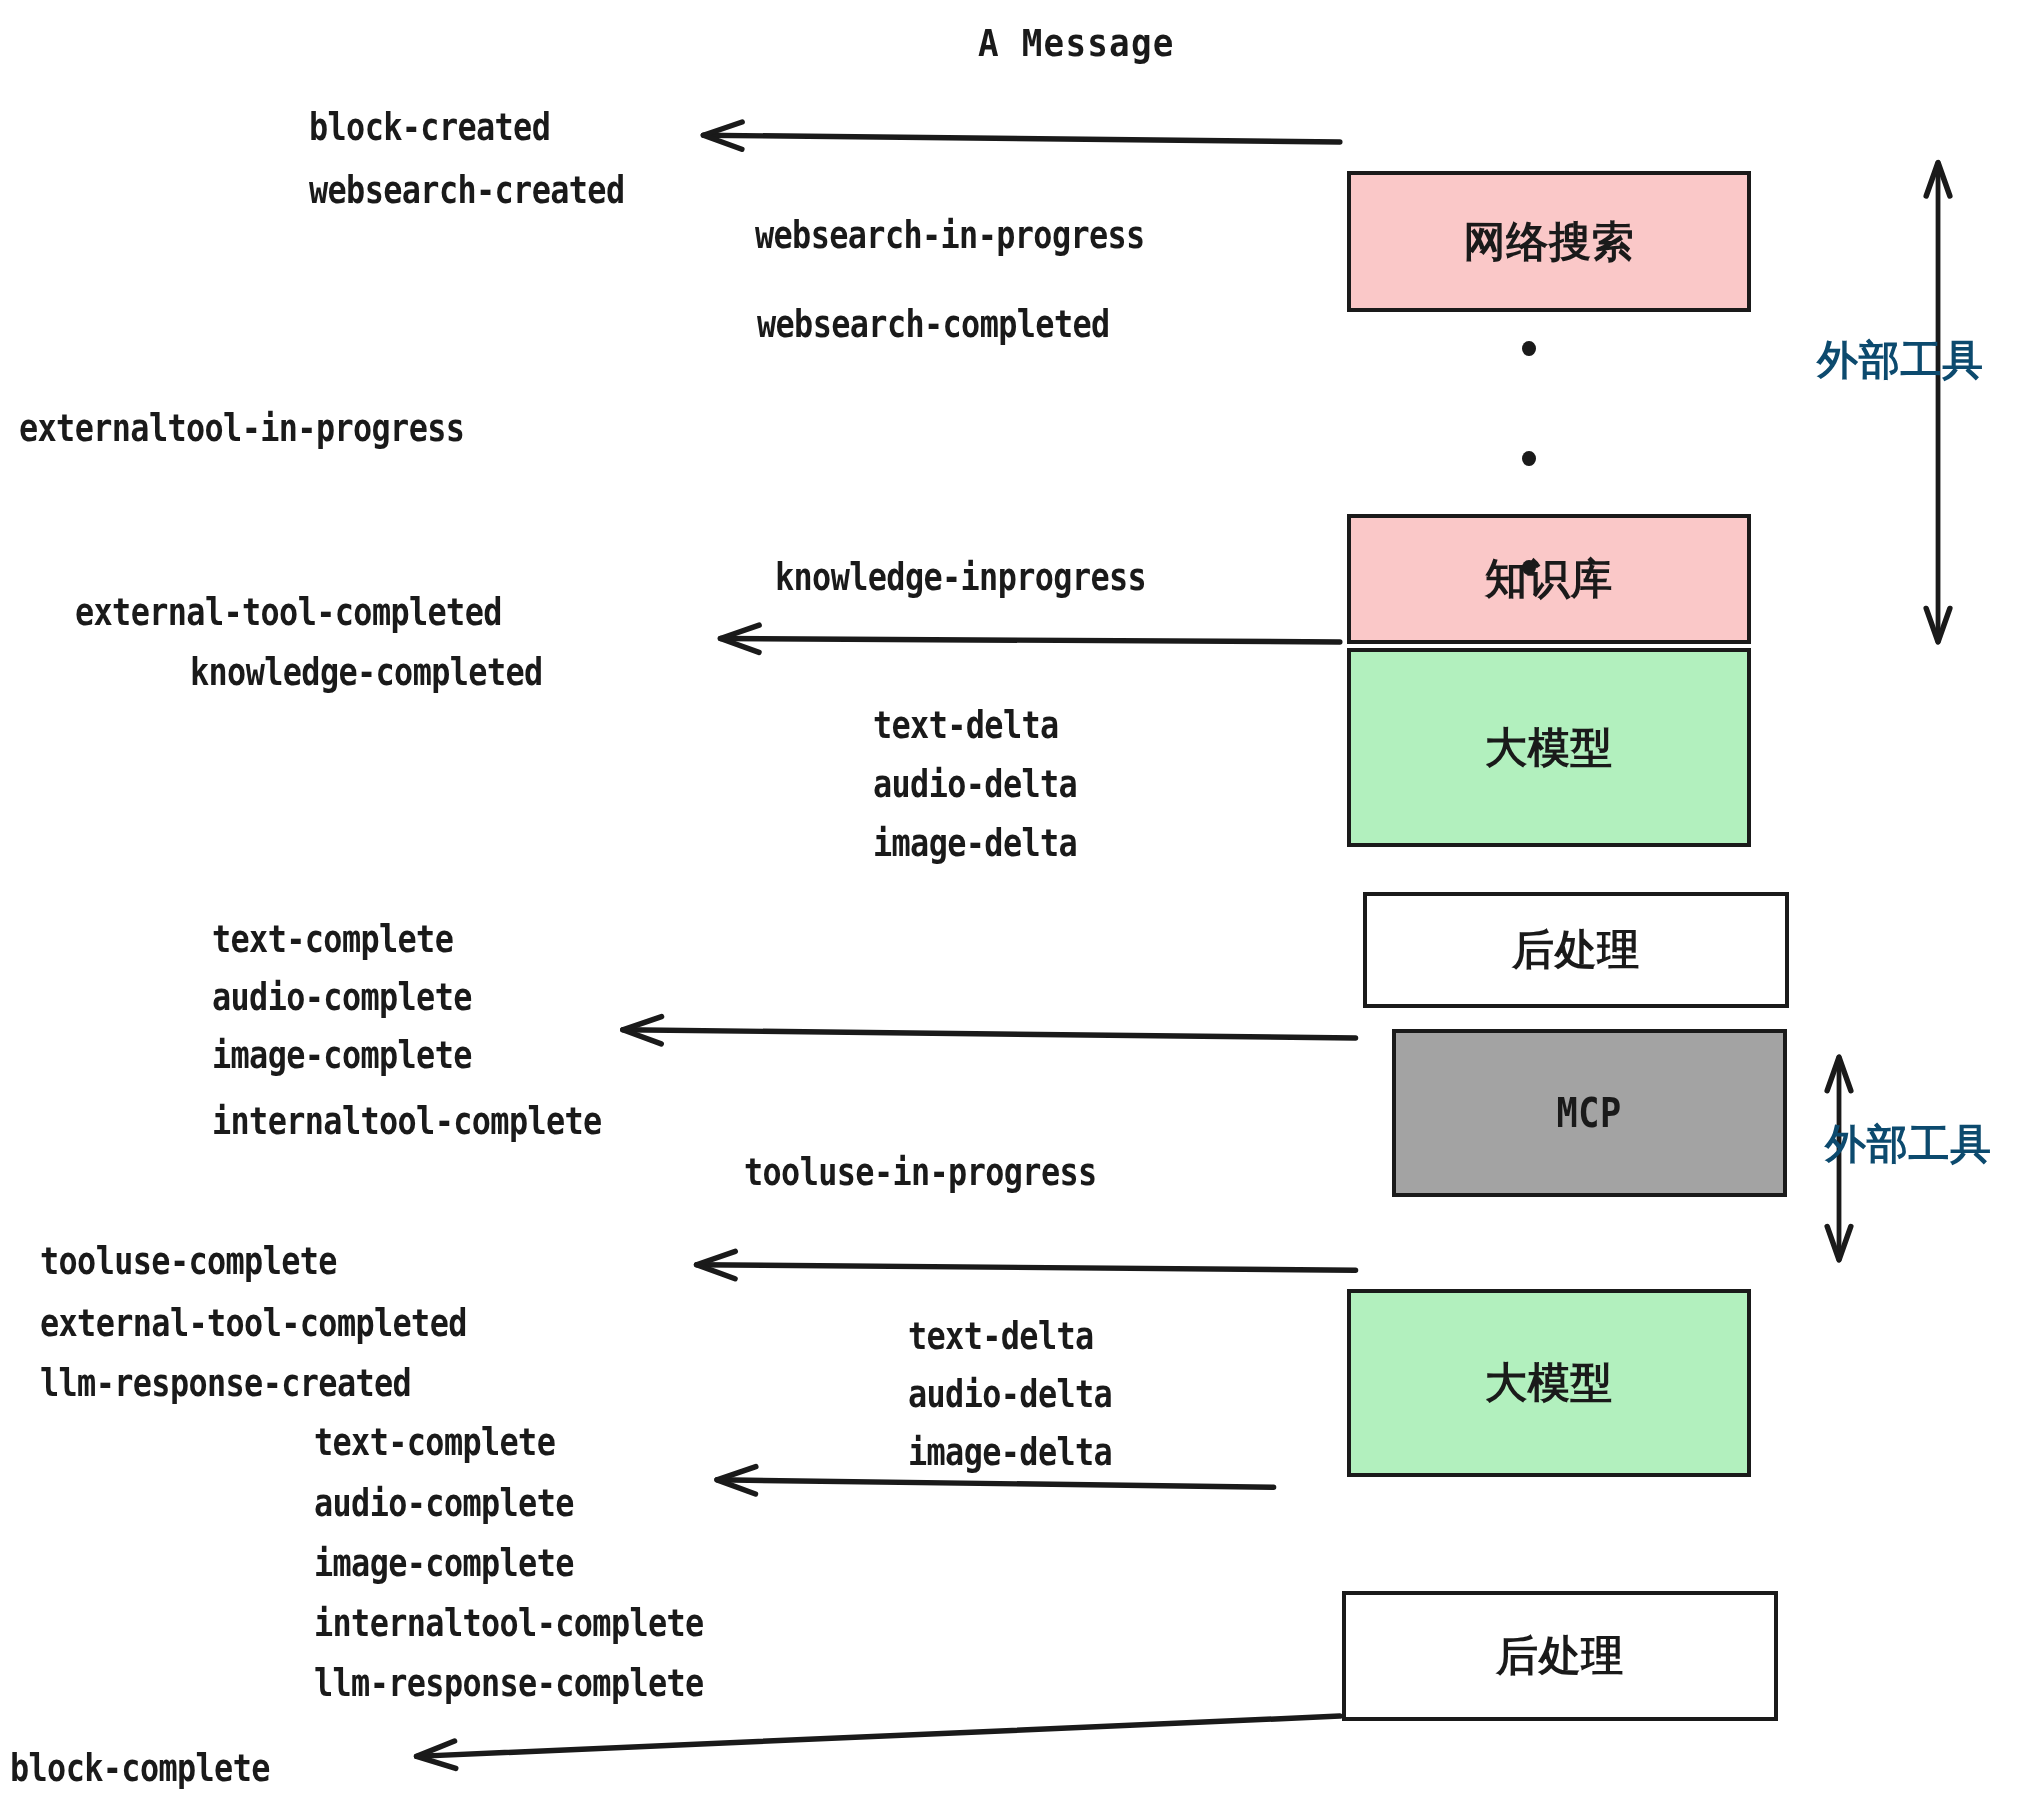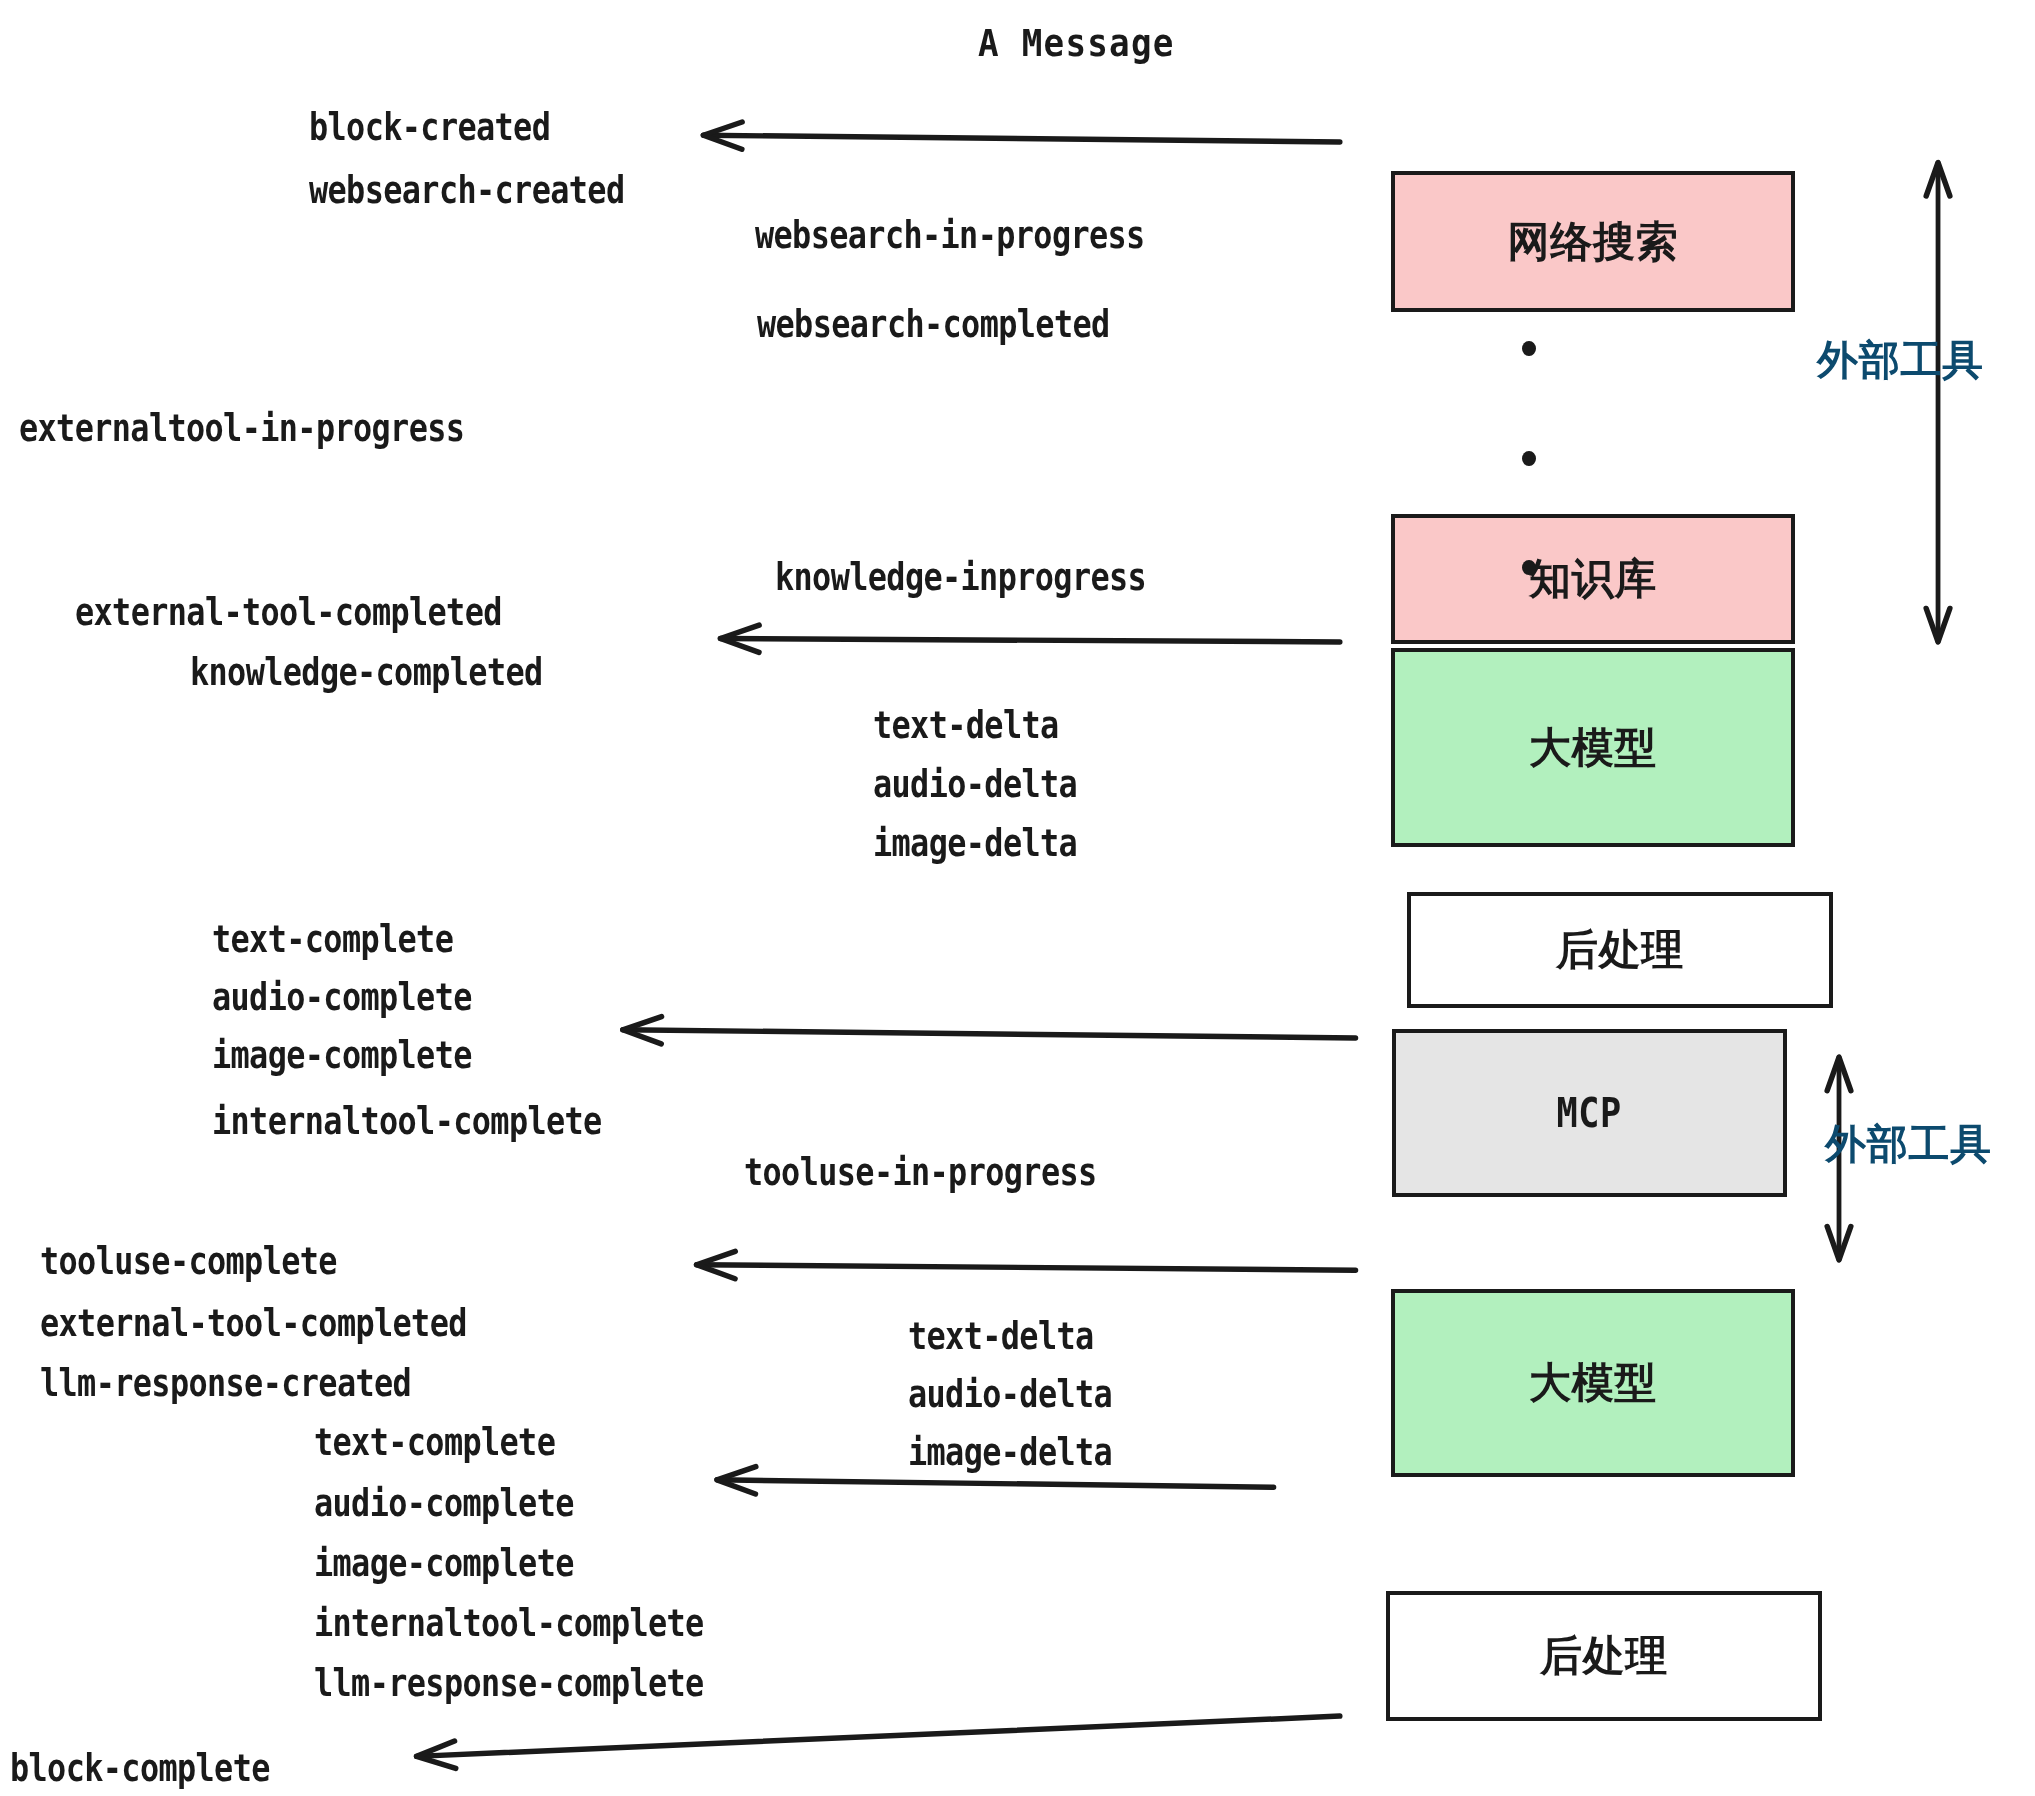--- a/index.html
+++ b/index.html
@@ -37,21 +37,20 @@
     transform: scaleX(0.9);
     transform-origin: left center;
   }
   .node {
     position: absolute;
     box-sizing: border-box;
     border: 4.1px solid #1a1a1a;
     display: flex;
     align-items: center;
     justify-content: center;
-    margin-left: 44px;
   }
   .node span {
     font-family: "DejaVu Sans", "Liberation Sans", sans-serif;
     color: #1a1a1a;
     font-size: 42px;
     letter-spacing: 0.7px;
     white-space: nowrap;
   }
   .node.mcp span {
     font-family: "DejaVu Sans Mono", "Liberation Mono", monospace;
@@ -139,21 +138,21 @@
       </div>
       <div class="node" style="left: 1347px; top: 514px; width: 404px; height: 130px; background: rgb(250, 200, 200);">
         <span>知识库</span>
       </div>
       <div class="node" style="left: 1347px; top: 648px; width: 404px; height: 199px; background: rgb(178, 240, 190);">
         <span>大模型</span>
       </div>
       <div class="node" style="left: 1363px; top: 892px; width: 426px; height: 116px; background: rgb(255, 255, 255);">
         <span>后处理</span>
       </div>
-      <div class="node mcp" style="left: 1348px; top: 1029px; width: 395px; height: 168px; background: #e5e5e5;">
+      <div class="node mcp" style="left: 1392px; top: 1029px; width: 395px; height: 168px; background: #a3a3a3;">
         <span>MCP</span>
       </div>
       <div class="node" style="left: 1347px; top: 1289px; width: 404px; height: 188px; background: rgb(178, 240, 190);">
         <span>大模型</span>
       </div>
       <div class="node" style="left: 1342px; top: 1591px; width: 436px; height: 130px; background: rgb(255, 255, 255);">
         <span>后处理</span>
       </div>
     </div>
 

